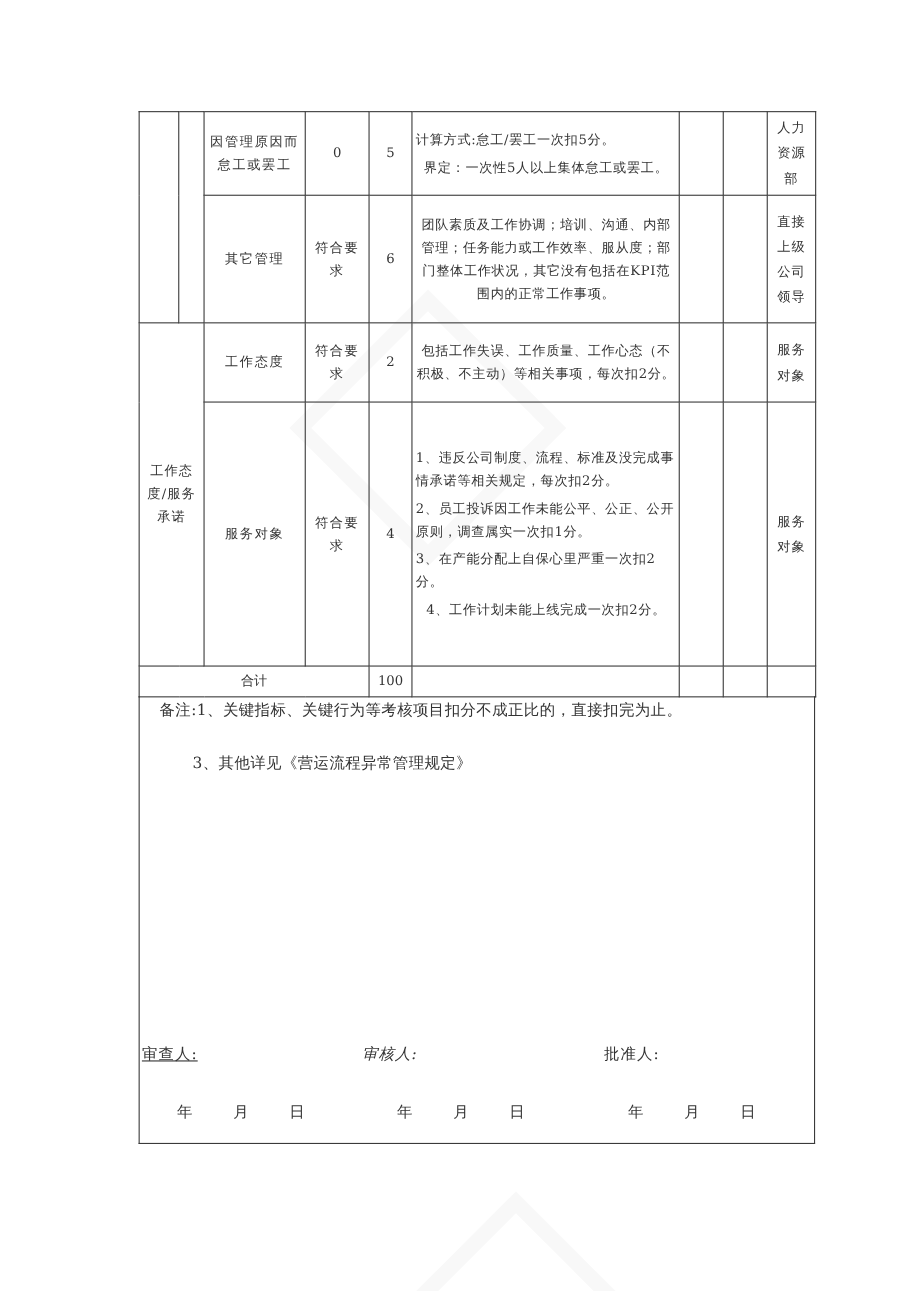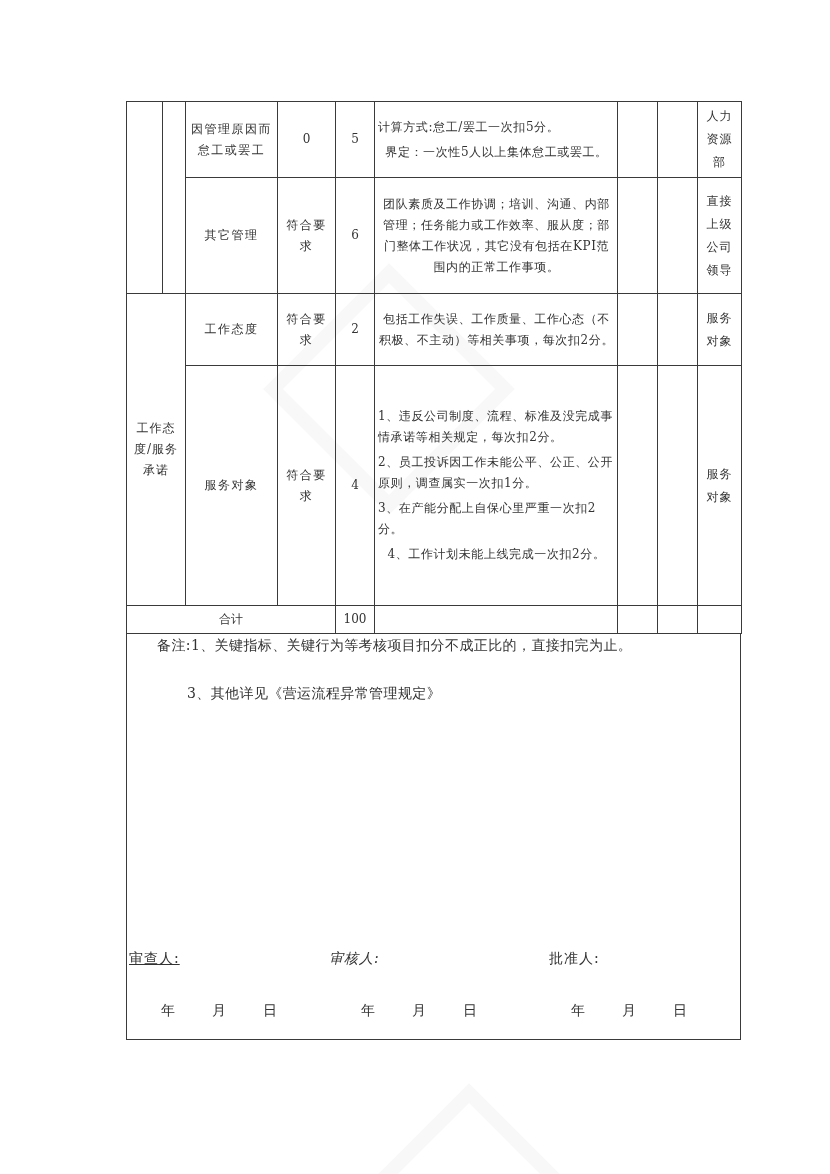--- a/index.html
+++ b/index.html
@@ -12,21 +12,21 @@
                  vertical-align:middle; text-align:center; color:#333; }
   td.desc { text-align:left !important; padding:2px 2px 2px 3px !important; letter-spacing:0.6px; }
   td.desc p { margin:0 0 4px 0; }
   td.desc p:last-child { margin-bottom:0;text-align:center; }
   td.owner { letter-spacing:1px; line-height:23px !important; padding:2px 4px !important; }
   td.item { letter-spacing:1.5px; padding:0 4px !important; }
   td.std { letter-spacing:1.5px; padding:0 6px !important; }
   td.cat { letter-spacing:1px; padding:0 2px !important; }
   .notes { position:absolute; left:126px; top:633px; width:613px; height:406px;
            border:1.6px solid #3a3a3a; border-top:none; }
-  .note-line { position:absolute; font-size:14px; color:#333; white-space:nowrap; letter-spacing:0.4px;margin-left:12px; }
+  .note-line { position:absolute; font-size:14px; color:#333; white-space:nowrap; letter-spacing:0.4px; }
   .sig { position:absolute; font-size:14px; color:#333; letter-spacing:1px; }
   .wm { position:absolute; border:14px solid rgba(200,200,200,0.12); transform:rotate(45deg); pointer-events:none; }
 </style>
 </head>
 <body>
 
 <div class="page">
 
   <div class="wm" style="left:300px;top:300px;width:150px;height:150px;"></div>
   <div class="wm" style="left:380px;top:1120px;width:150px;height:150px;"></div>

